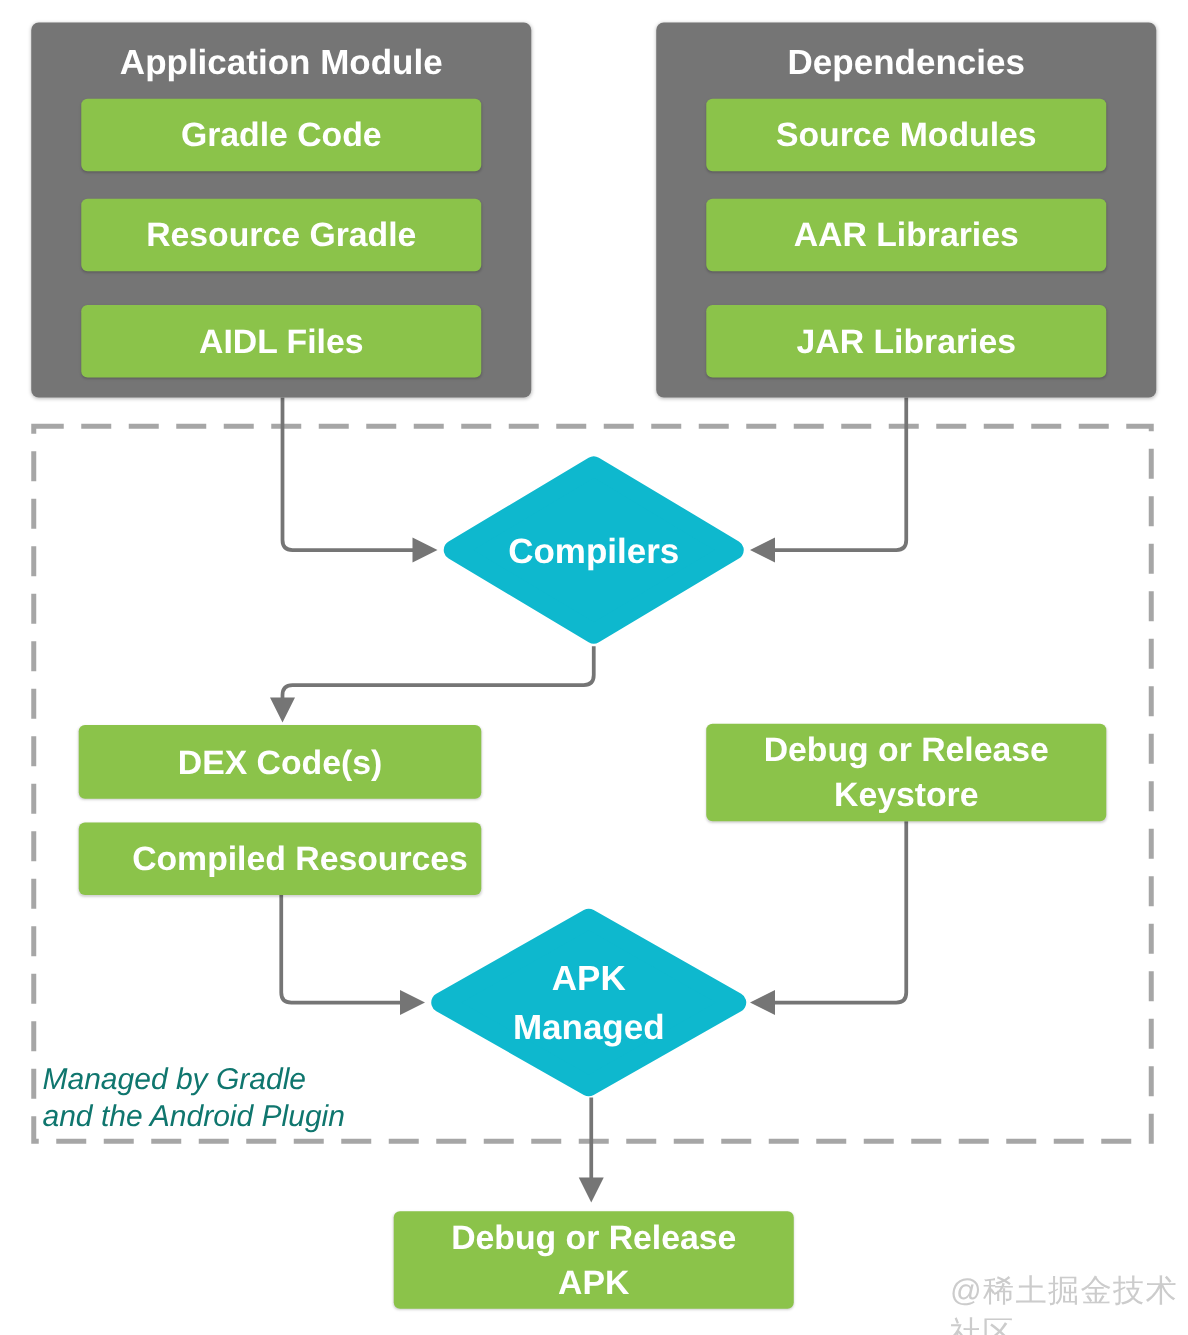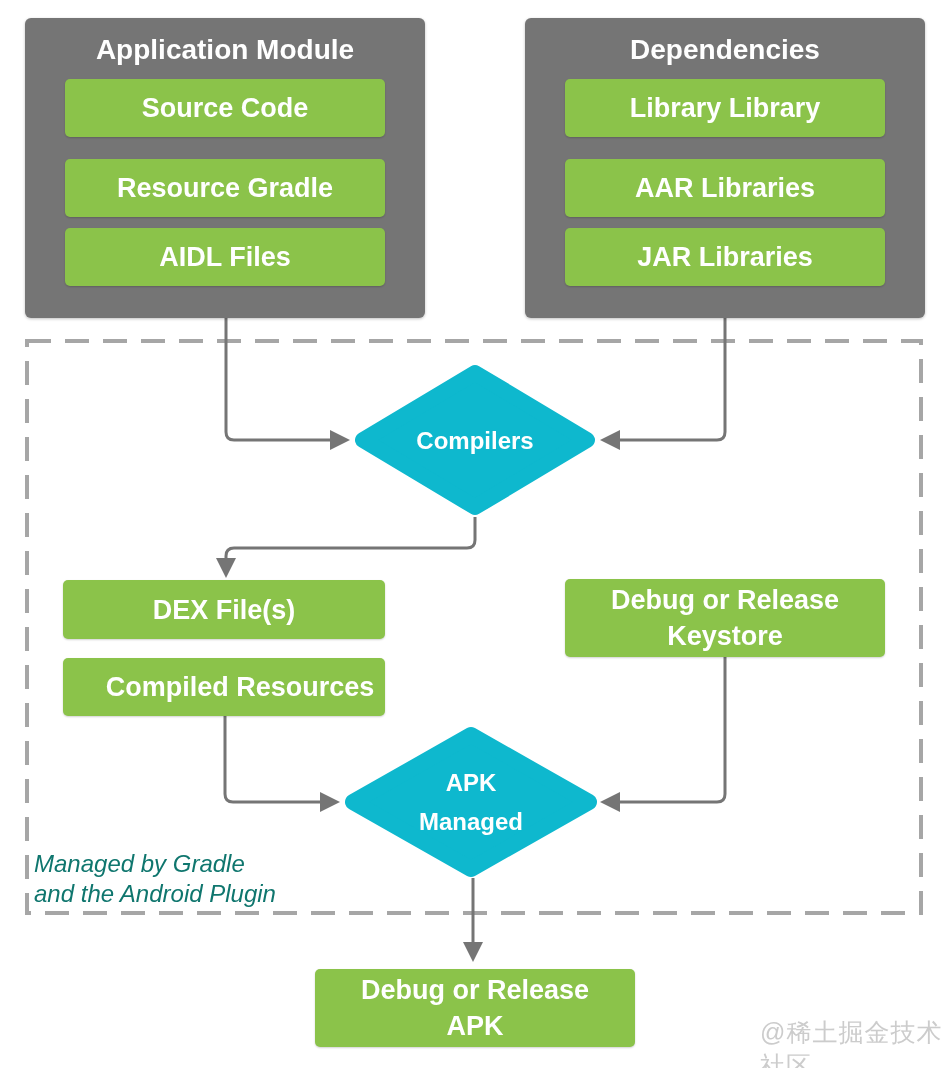--- a/index.html
+++ b/index.html
@@ -39,21 +39,21 @@
     border-radius: 5px;
     color: #ffffff;
     font-size: 27px;
     font-weight: 700;
     text-align: center;
     line-height: 58px;
     box-shadow: 0 1px 2px rgba(0,0,0,0.18);
   }
   .item-1 { top: 61px; }
   .item-2 { top: 141px; }
-  .item-3 { top: 210px; }
+  .item-3 { top: 226px; }
 
   
   .gbox {
     position: absolute;
     background: #8BC34A;
     border-radius: 5px;
     color: #ffffff;
     font-size: 27px;
     font-weight: 700;
     text-align: center;
@@ -72,21 +72,21 @@
   }
   .diamond svg { display: block; }
   .diamond-label {
     position: absolute;
     left: 0; top: 0; width: 100%; height: 100%;
     display: flex;
     flex-direction: column;
     align-items: center;
     justify-content: center;
     color: #ffffff;
-    font-size: 24px;
+    font-size: 28px;
     font-weight: 700;
     line-height: 39px;
   }
 
   
   .note {
     position: absolute;
     left: 34px; top: 849px;
     font-size: 24px;
     font-style: italic;
@@ -128,41 +128,41 @@
     <polygon points="600,440 620,430 620,450"></polygon>
     <polygon points="226,578 216,558 236,558"></polygon>
     <polygon points="340,802 320,792 320,812"></polygon>
     <polygon points="600,802 620,792 620,812"></polygon>
     <polygon points="473,962 463,942 483,942"></polygon>
   </g>
 </svg>
 
 <div class="panel" style="left:25px; top:18px;">
   <div class="panel-title">Application Module</div>
-  <div class="panel-item item-1">Source Code</div>
+  <div class="panel-item item-1">Gradle Code</div>
   <div class="panel-item item-2">Resource Gradle</div>
   <div class="panel-item item-3">AIDL Files</div>
 </div>
 
 <div class="panel" style="left:525px; top:18px;padding-left:17px;">
   <div class="panel-title">Dependencies</div>
-  <div class="panel-item item-1">Library Library</div>
+  <div class="panel-item item-1">Source Modules</div>
   <div class="panel-item item-2">AAR Libraries</div>
   <div class="panel-item item-3">JAR Libraries</div>
 </div>
 
 <div class="diamond" style="left:353px; top:363px; width:244px; height:154px;">
   <svg width="244" height="154" viewBox="0 0 244 154">
     <polygon points="122,10 234,77 122,144 10,77" fill="#0EB8CE" stroke="#0EB8CE" stroke-width="16" stroke-linejoin="round"></polygon>
   </svg>
   <div class="diamond-label">Compilers</div>
 </div>
 
 <div class="gbox" style="left:63px; top:580px; width:322px; height:59px;">
-  <div class="line">DEX File(s)</div>
+  <div class="line">DEX Code(s)</div>
 </div>
 
 <div class="gbox" style="left:63px; top:658px; width:322px; height:58px;padding-left:32px;">
   <div class="line">Compiled Resources</div>
 </div>
 
 <div class="gbox" style="left:565px; top:579px; width:320px; height:78px;">
   <div class="line">Debug or Release</div>
   <div class="line">Keystore</div>
 </div>

